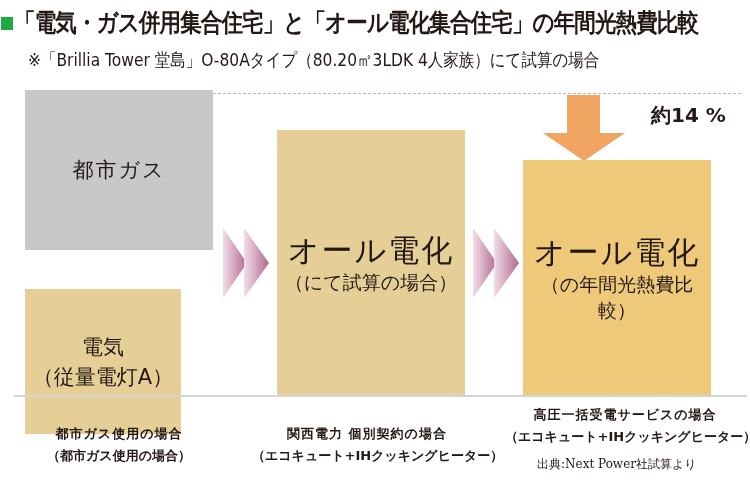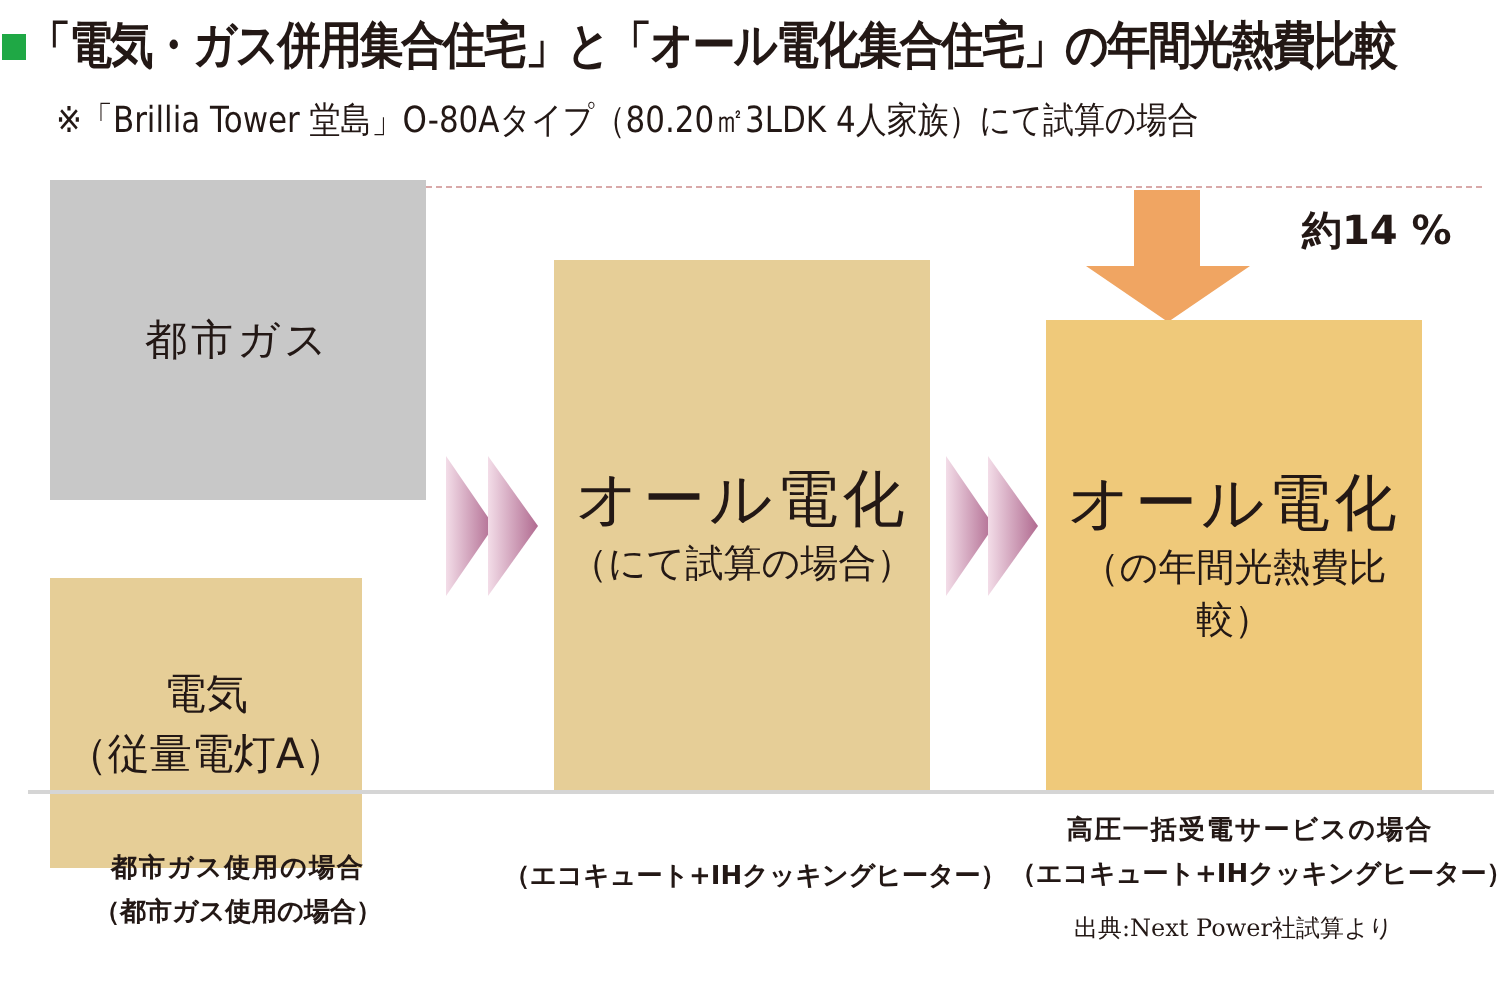--- a/index.html
+++ b/index.html
@@ -75,20 +75,21 @@
   <span class="small">（の年間光熱費比較）</span>
 </div>
 
 <div class="abs baseline"></div>
 
 <div class="abs lbl" style="left:14px;top:425px;width:210px;">
   <div class="l1">都市ガス使用の場合</div>
   <div class="l2">（都市ガス使用の場合）</div>
 </div>
 <div class="abs lbl" style="left:252px;top:425px;width:230px;">
+  <div class="l1">関西電力 個別契約の場合</div>
   <div class="l2">（エコキュート+IHクッキングヒーター）</div>
 </div>
 <div class="abs lbl" style="left:505px;top:406px;width:240px;">
   <div class="l1">高圧一括受電サービスの場合</div>
   <div class="l2">（エコキュート+IHクッキングヒーター）</div>
 </div>
 
 <div class="abs source">出典:Next Power社試算より</div>
 
 </body></html>

